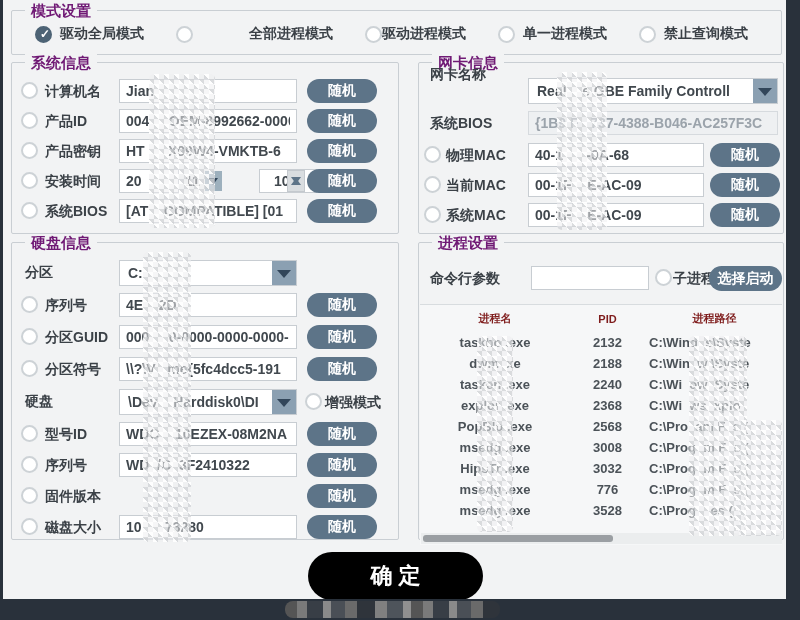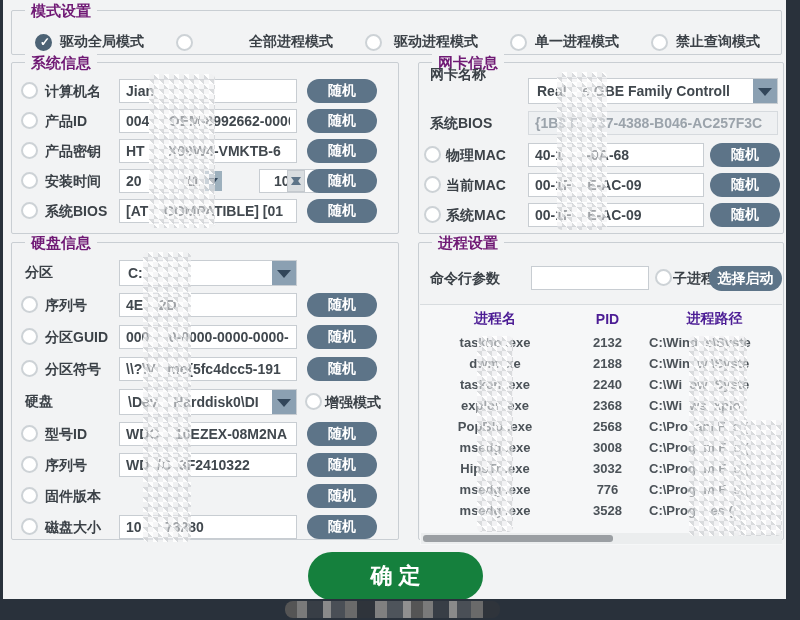--- a/index.html
+++ b/index.html
@@ -29,61 +29,61 @@
   .dd .arr::after { content:""; position:absolute; left:5px; top:9px; border:7px solid transparent; border-top:8px solid #32465a; }
   .arr-sm { position:absolute; width:17px; height:20px; background:#9db0bd; }
   .arr-sm::after { content:""; position:absolute; left:3px; top:7px; border:5px solid transparent; border-top:7px solid #32465a; }
 
   .spinner { position:absolute; width:18px; height:22px; background:#d9dde0; border:1px solid #c4c9ce; }
   .spinner::before { content:""; position:absolute; left:3px; top:2px; border:5px solid transparent; border-bottom:7px solid #5d7488; }
   .spinner::after  { content:""; position:absolute; left:3px; bottom:2px; border:5px solid transparent; border-top:7px solid #5d7488; }
 
   .ptable { position:absolute; left:417px; top:304px; width:362px; height:241px; border-top:1px solid #d8dcdf; background:#f6f7f8; overflow:hidden; }
   .thead { display:flex; height:27px; align-items:center; }
-  .thead span { font-size:14px; font-weight:bold; color:#4c1d95; }
+  .thead span { font-size:11px; font-weight:bold; color:#7f1d1d; }
   .trow { display:flex; height:21px; align-items:center; }
   .trow span { font-size:13px; font-weight:bold; color:#4b5258; white-space:pre; }
   .c-name { width:150px; text-align:center; overflow:hidden; }
   .c-pid  { width:75px;  text-align:center; }
   .c-path { width:135px; text-align:left; padding-left:4px; overflow:hidden; }
 
   .hscroll { position:absolute; left:418px; top:533px; width:361px; height:11px; background:#ebedee; }
   .hthumb  { position:absolute; left:2px; top:2px; width:190px; height:7px; background:#9b9fa3; border-radius:3px; }
 
   .ok { position:absolute; left:305px; top:552px; width:175px; height:48px; border:none; border-radius:24px;
-        background:#15803d; color:#fff; font-family:"Liberation Sans", sans-serif;
+        background:#000000; color:#fff; font-family:"Liberation Sans", sans-serif;
         font-size:22px; font-weight:bold; letter-spacing:6px; text-indent:6px; cursor:pointer; }
 
   .patch { position:absolute; border-radius:5px; background-color:rgba(238,239,240,0.55);
     background-image:
       linear-gradient(45deg, rgba(255,255,255,0.85) 25%, transparent 25%, transparent 75%, rgba(255,255,255,0.85) 75%),
       linear-gradient(45deg, rgba(203,206,209,0.65) 25%, transparent 25%, transparent 75%, rgba(203,206,209,0.65) 75%);
     background-size:10px 10px; background-position:0 0, 5px 5px; }
   .patch-dark { position:absolute; left:285px; top:601px; width:215px; height:17px; border-radius:8px;
     background-image:linear-gradient(90deg,#555 0 12px,#7a7a7a 12px 22px,#383e46 22px 38px,#8a8a8a 38px 46px,#4a4f56 46px 60px,#6a6a6a 60px 72px,#2f343b 72px 90px,#808080 90px 102px,#4e545b 102px 118px,#909090 118px 126px);
     background-size:126px 100%; }
 </style>
 </head>
 <body>
 
 <div class="backdrop">
 <div class="window">
 
   <div class="group" style="left:8px; top:10px; width:771px; height:45px;"></div>
   <span class="gtitle" style="left:22px; top:2px;">模式设置</span>
-  <div style="position:absolute; left:32px; top:33px; display:flex; gap:32px;">
+  <div style="position:absolute; left:32px; top:25px; display:flex; gap:32px;">
     <div style="display:flex; align-items:center; gap:8px;">
       <span class="radio checked" style="position:relative;"></span>
       <span class="lbl" style="position:relative;">驱动全局模式</span>
     </div>
     <div style="display:flex; align-items:center; gap:8px;">
       <span class="radio" style="position:relative;"></span>
       <span class="lbl" style="position:relative;margin-left:48px;">全部进程模式</span>
     </div>
-    <div style="display:flex; align-items:center; gap:12px;">
+    <div style="display:flex; align-items:center; gap:0;">
       <span class="radio" style="position:relative;"></span>
       <span class="lbl" style="position:relative;">驱动进程模式</span>
     </div>
     <div style="display:flex; align-items:center; gap:8px;">
       <span class="radio" style="position:relative;"></span>
       <span class="lbl" style="position:relative;">单一进程模式</span>
     </div>
     <div style="display:flex; align-items:center; gap:8px;">
       <span class="radio" style="position:relative;"></span>
       <span class="lbl" style="position:relative;">禁止查询模式</span>

